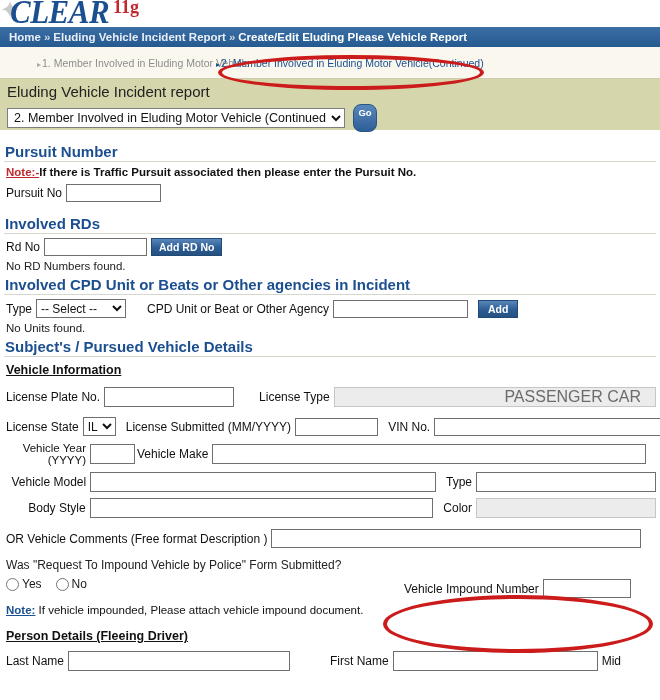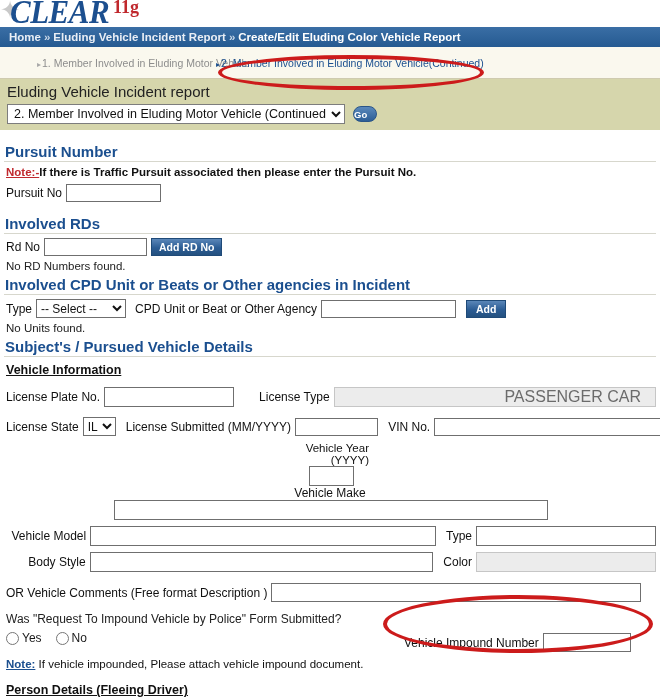--- a/index.html
+++ b/index.html
@@ -126,29 +126,30 @@
     width: 338px;
     padding: 1px 2px;
     border: 1px solid #7d7d7d;
     background: #ffffff;
     color: #111;
     box-sizing: border-box;
   }
   .go-btn {
     margin-left: 8px;
     width: 24px;
-    height: 16px;
+    height: 28px;
     border-radius: 8px;
     background: linear-gradient(to bottom, #5a88bb 0%, #2d5e96 100%);
     border: 1px solid #2a5party;
     border: 1px solid #2a5588;
     color: #fff;
     font-size: 9.5px;
     font-weight: bold;
     line-height: 15px;
+    text-align: center;
     cursor: pointer;
     box-sizing: border-box;
   }
 
   
   .content { padding: 0 4px 0 4px; }
 
   h2.sect {
     color: #1b4f8f;
     font-size: 15px;
@@ -272,21 +273,21 @@
 </head>
 <body>
 
 <div class="logo-bar">
   <span class="logo-star">✦</span>
   <span class="logo-text">CLEAR</span>
   <span class="logo-sub">11g</span>
 </div>
 
 <div class="crumb-bar">
-  <span class="crumb-link">Home</span><span class="crumb-sep">»</span><span class="crumb-link">Eluding Vehicle Incident Report</span><span class="crumb-sep">»</span><span class="crumb-cur">Create/Edit Eluding Color Vehicle Report</span>
+  <span class="crumb-link">Home</span><span class="crumb-sep">»</span><span class="crumb-link">Eluding Vehicle Incident Report</span><span class="crumb-sep">»</span><span class="crumb-cur">Create/Edit Eluding Please Vehicle Report</span>
 </div>
 
 <div class="tab-strip">
   <div class="tab-item tab-inactive" style="left:37px;">
     <span class="arrow">▸</span><span>1. Member Involved in Eluding Motor Vehicle</span>
   </div>
   <div class="tab-item tab-active" style="left:216px;">
     <span class="arrow">▸</span><span>2. Member Involved in Eluding Motor Vehicle(Continued)</span>
   </div>
 </div>
@@ -320,21 +321,21 @@
   </div>
   <div class="small-txt">No RD Numbers found.</div>
 
   <h2 class="sect tight">Involved CPD Unit or Beats or Other agencies in Incident</h2>
   <div class="hr"></div>
   <div class="row">
     <span class="lbl">Type</span>
     <select class="sel" style="width:90px;">
       <option>-- Select --</option>
     </select>
-    <span class="lbl" style="margin-left:9px;">CPD Unit or Beat or Other Agency</span>
+    <span class="lbl" style="margin-left:21px;">CPD Unit or Beat or Other Agency</span>
     <input class="txt" style="width: 135px;" value="">
     <button class="blue-btn" style="margin-left:10px;width:40px;">Add</button>
   </div>
   <div class="small-txt">No Units found.</div>
 
   <h2 class="sect tight">Subject's / Pursued Vehicle Details</h2>
   <div class="hr"></div>
   <h3 class="sub">Vehicle Information</h3>
 
   <div class="row" style="margin-top:10px;">
@@ -348,21 +349,21 @@
     <span class="lbl">License State</span>
     <select class="sel" style="width:44px;">
       <option>IL</option>
     </select>
     <span class="lbl" style="margin-left:10px;">License Submitted (MM/YYYY)</span>
     <input class="txt" style="width: 83px;" value="">
     <span class="lbl" style="margin-left:10px;">VIN No.</span>
     <input class="txt" style="width: 252px;" value="">
   </div>
 
-  <div class="row" style="margin-top:6px;align-items:center;flex-direction:column;">
+  <div class="row" style="margin-top:6px;align-items:center;">
     <span class="lbl" style="display:inline-block;width:80px;text-align:right;line-height:12px;font-size:11.5px;">
       <span>Vehicle Year</span><br>
       <span>(YYYY)</span>
     </span>
     <input class="txt" style="width: 45px; height: 20px;" value="">
     <span class="lbl" style="margin-left:2px;">Vehicle Make</span>
     <input class="txt" style="width: 434px; height: 20px;" value="">
   </div>
 
   <div class="row" style="margin-top:6px;">

